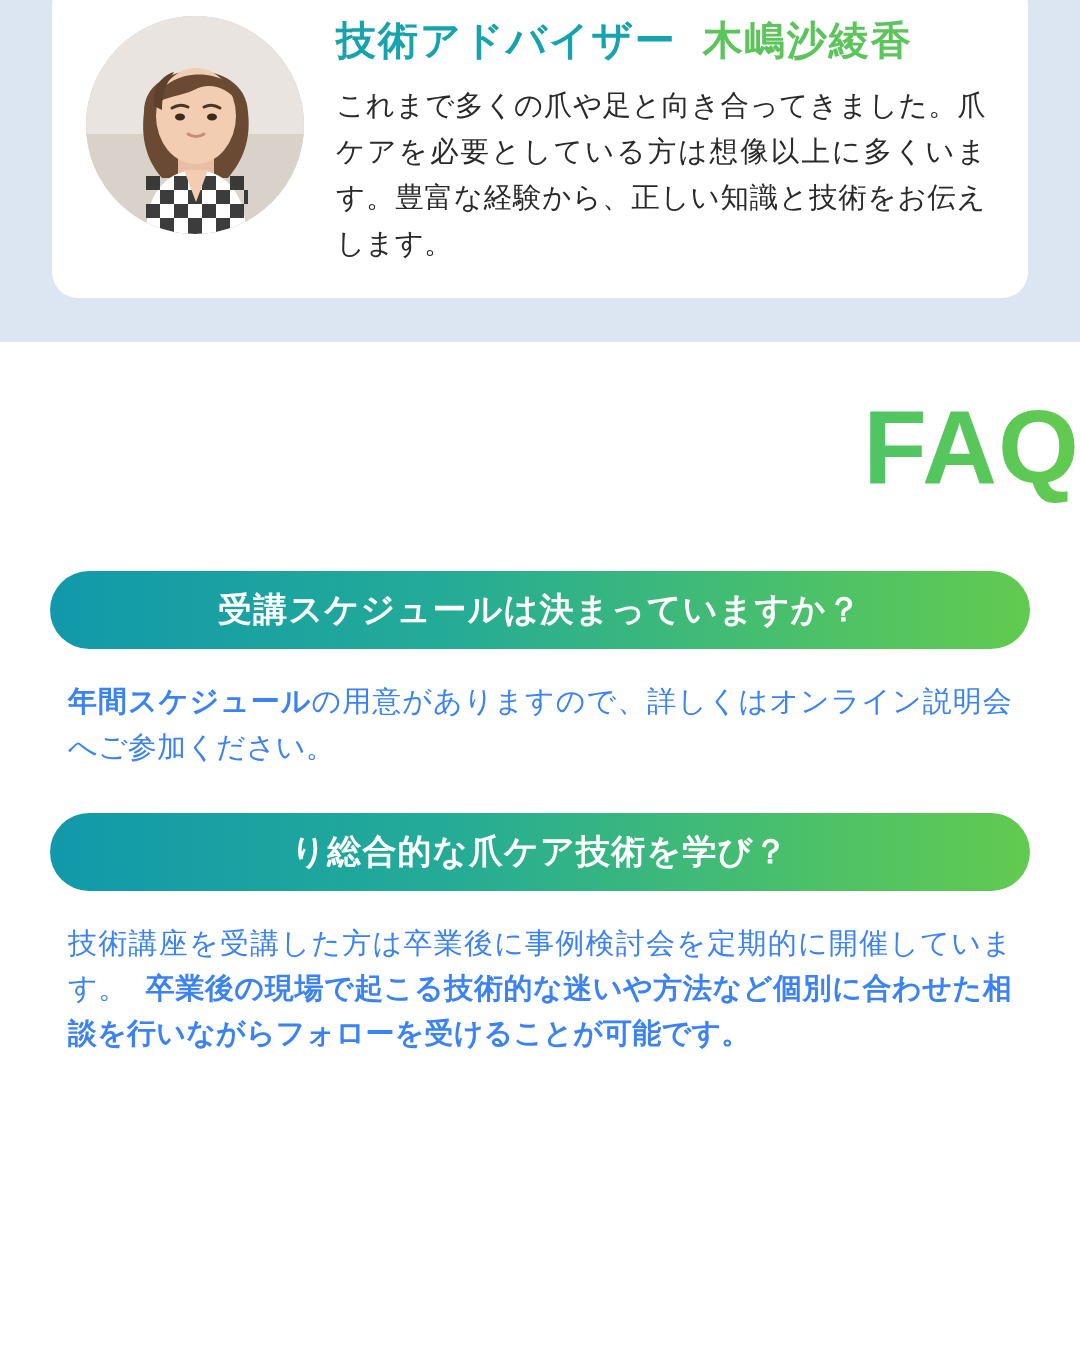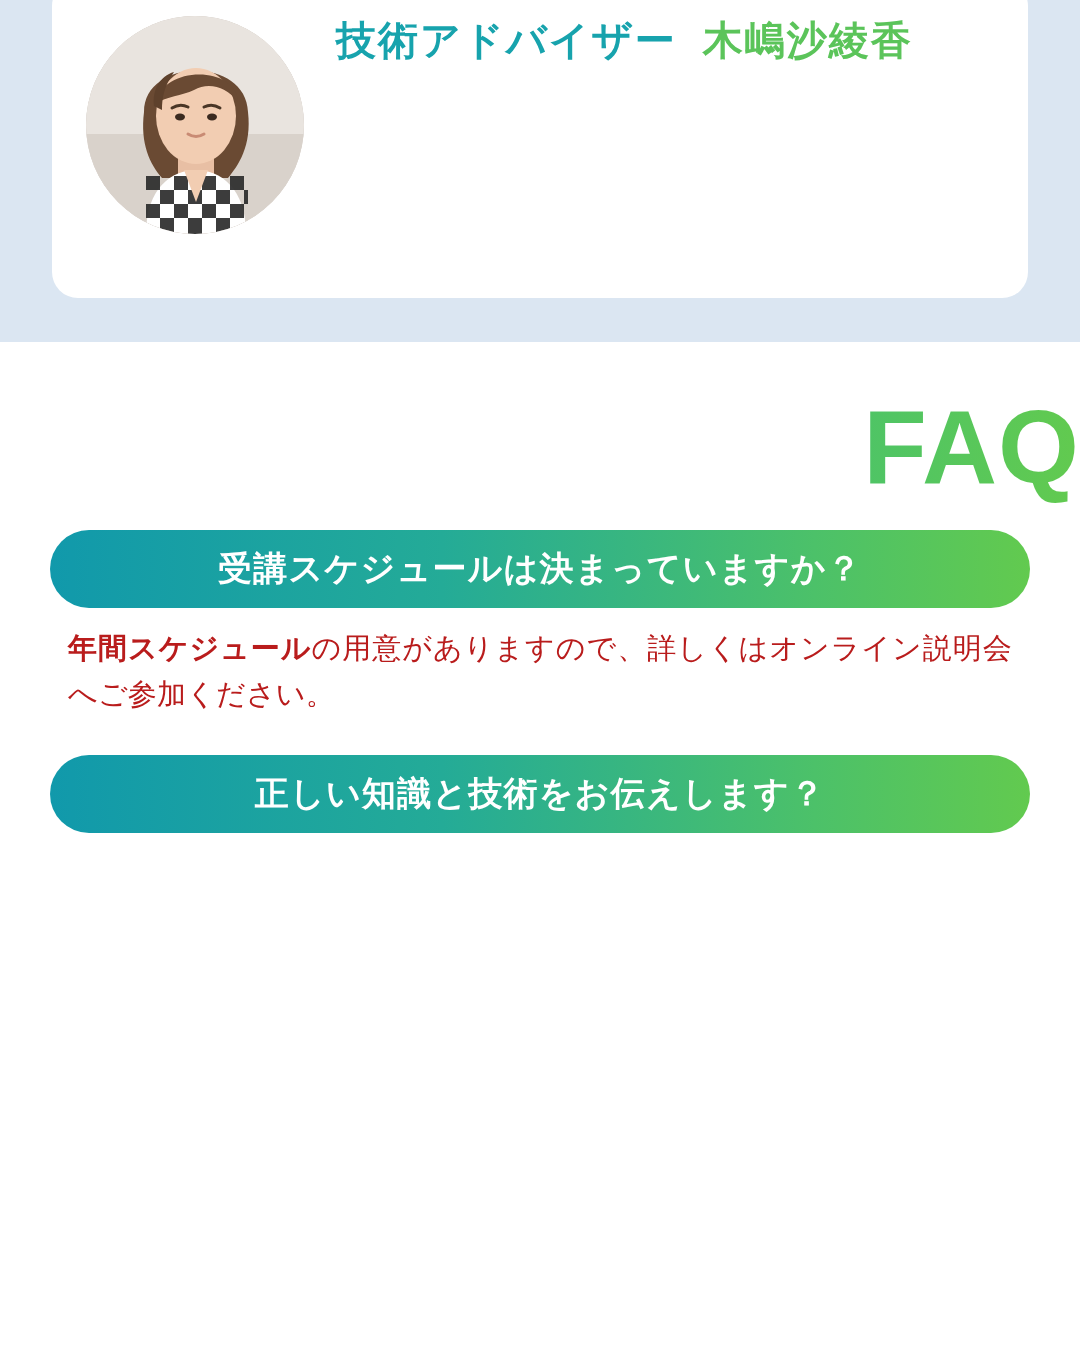--- a/index.html
+++ b/index.html
@@ -107,44 +107,46 @@
     color: transparent;
     line-height: 1.1;
   }
 
   .faq-list {
     padding: 0 50px;
     box-sizing: border-box;
   }
   .faq-item {
     margin-bottom: 10px;
+    margin-top: 41px;
   }
   .faq-q {
     height: 78px;
     border-radius: 39px;
     background: linear-gradient(90deg, #1199ab 0%, #24ab97 40%, #4cc169 78%, #62ca4f 100%);
     display: flex;
     align-items: center;
     justify-content: center;
     color: #ffffff;
     font-size: 34px;
     font-weight: bold;
     letter-spacing: 1.2px;
     box-sizing: border-box;
     padding: 0 24px;
     text-align: center;
   }
   .faq-a {
     font-size: 29px;
     line-height: 1.56;
-    color: #b91c1c;
-    padding: 18px 18px 0 18px;
+    color: #3b82f6;
+    padding: 32px 18px 0 18px;
     letter-spacing: 0.2px;
     text-align: justify;
     text-justify: inter-character;
+    font-family: Liberation Mono, monospace;
   }
   .faq-a b {
     font-weight: bold;
   }
   .gap-1 { margin-bottom: 38px; }
   .gap-2 { margin-bottom: 34px; }
 </style>
 </head>
 <body>
 
@@ -202,39 +204,43 @@
               <path d="M98 154 L110 186 L122 154 Z" fill="#f2cdb2"></path>
             </g>
           </g>
         </svg>
       </div>
 
       <div class="advisor-text">
         <h2 class="advisor-title">
           <span class="advisor-role">技術アドバイザー</span><span class="advisor-name">木嶋沙綾香</span>
         </h2>
+        <p class="advisor-desc">これまで多くの爪や足と向き合ってきました。爪ケアを必要としている方は想像以上に多くいます。豊富な経験から、正しい知識と技術をお伝えします。</p>
       </div>
 
     </div>
   </div>
 
   <div class="faq-section">
     <h1 class="faq-heading">FAQ</h1>
 
     <div class="faq-list">
 
       <div class="faq-item gap-1">
         <div class="faq-q">受講スケジュールは決まっていますか？</div>
         <div class="faq-a">
           <b>年間スケジュール</b><span>の用意がありますので、詳しくはオンライン説明会へご参加ください。</span>
         </div>
       </div>
 
       <div class="faq-item gap-2">
-        <div class="faq-q">正しい知識と技術をお伝えします？</div>
+        <div class="faq-q">り総合的な爪ケア技術を学び？</div>
+        <div class="faq-a">
+          <span>技術講座を受講した方は卒業後に事例検討会を定期的に開催しています。</span><b> 卒業後の現場で起こる技術的な迷いや方法など個別に合わせた相談を行いながらフォローを受けることが可能です。</b>
+        </div>
       </div>
 
       <div class="faq-item">
       </div>
 
     </div>
   </div>
 
 </div>
 

